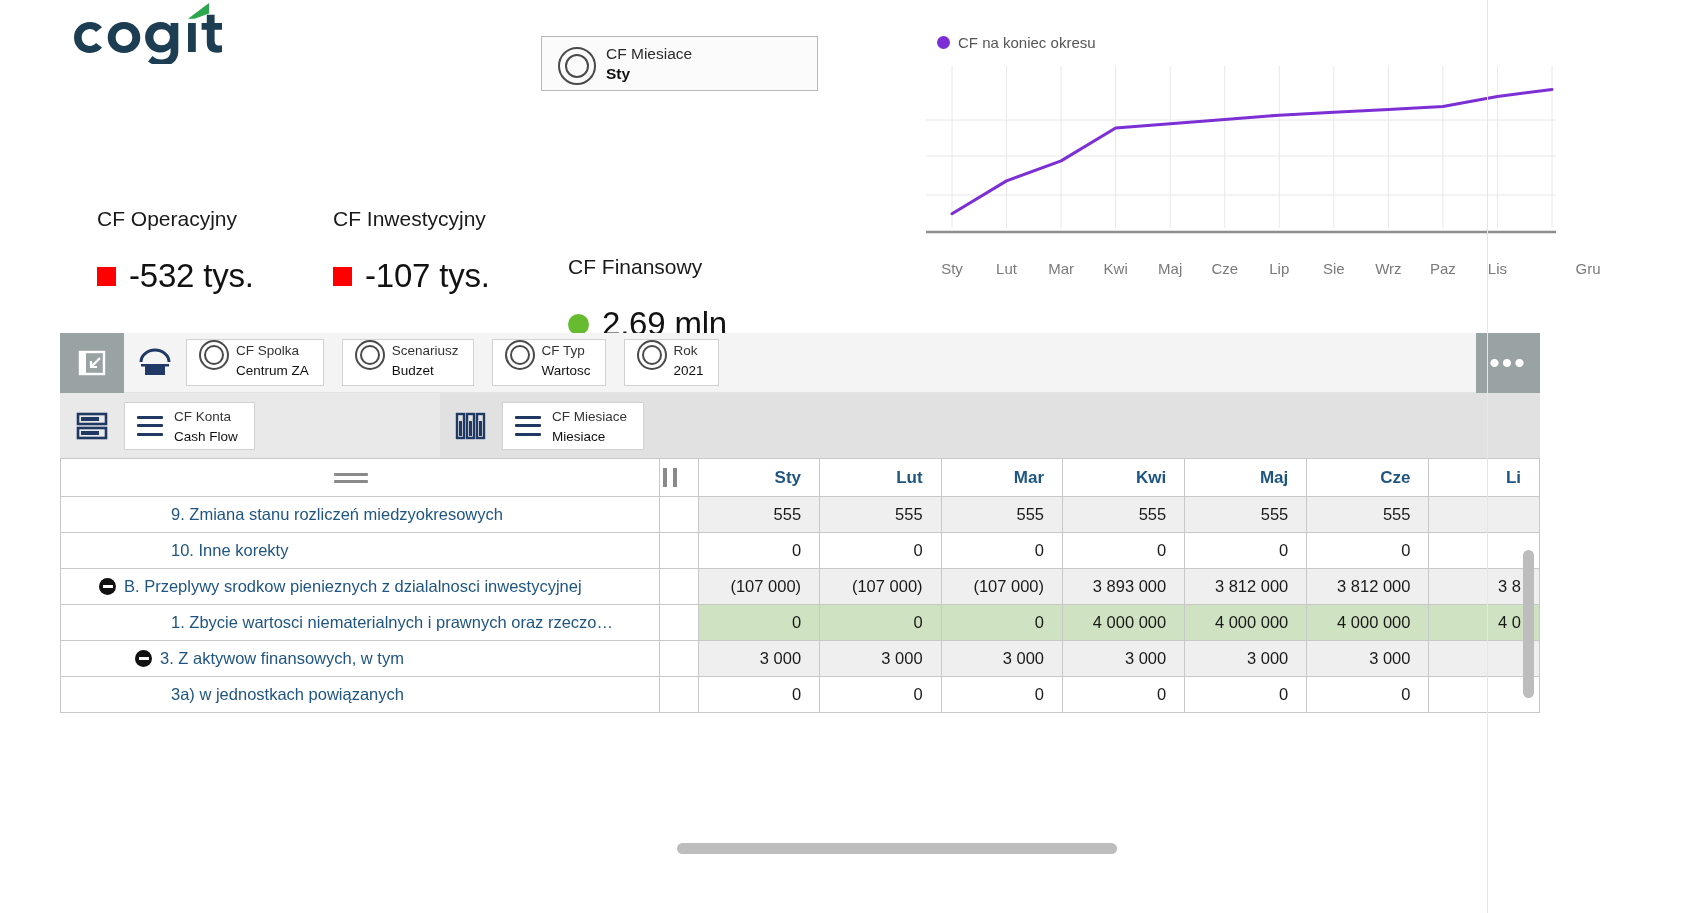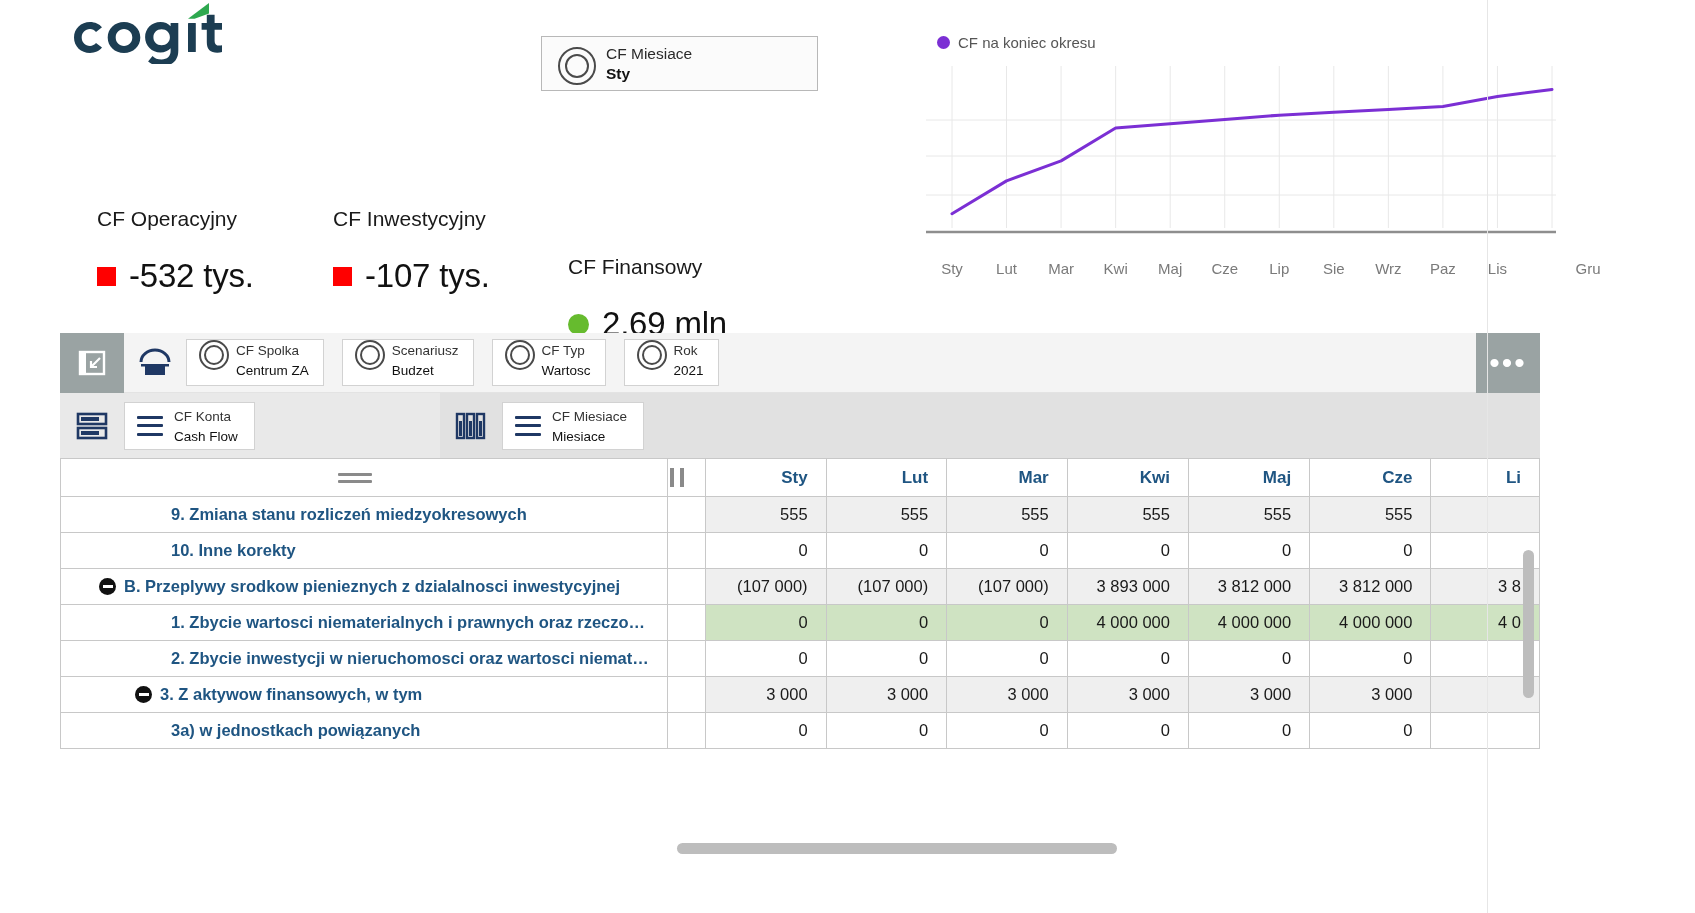--- a/index.html
+++ b/index.html
@@ -116,21 +116,21 @@
   }
   th.col-label { width: 613px; border-left: 1px solid #c8c8c8; position: relative; }
   th.col-pin { width: 40px; }
   th.col-num { width: 131px; }
   .eq-glyph { width: 34px; height: 10px; margin: 0 auto; }
   .eq-glyph i { display: block; height: 3px; background: #8a8a8a; border-radius: 1px; margin-bottom: 4px; }
   .pin-glyph { width: 14px; height: 19px; margin: 0 auto; display: flex; justify-content: space-between; }
   .pin-glyph i { display: block; width: 4px; height: 19px; background: #8a8a8a; }
   .grid td.label {
     border-left: 1px solid #c8c8c8; background: #fff;
-    color: #1f5582; font-size: 16.5px; font-weight: bold;
+    color: #1f5582; font-size: 16.5px; font-weight: normal;
     height: 36px; padding-left: 10px; white-space: nowrap; overflow: hidden;
   }
   .grid td.pin { background: #fff; }
   .grid td.num {
     text-align: right; padding-right: 18px; font-size: 16.5px; color: #1a1a1a;
     height: 36px; white-space: nowrap;
   }
   tr.shade td.num { background: #efefef; }
   tr.plain td.num { background: #ffffff; }
   td.num.hl { background: #cfe3c2 !important; }
@@ -421,35 +421,20 @@
             </td>
             <td class="pin"></td>
             <td class="num hl">0</td>
             <td class="num hl">0</td>
             <td class="num hl">0</td>
             <td class="num hl">4 000 000</td>
             <td class="num hl">4 000 000</td>
             <td class="num hl">4 000 000</td>
             <td class="num hl">4 0</td>
           </tr>
-          <tr class="plain">
-            <td class="label">
-              <div class="lbl-inner" style="padding-left:100px">
-                <span>2. Zbycie inwestycji w nieruchomosci oraz wartosci niemat…</span>
-              </div>
-            </td>
-            <td class="pin"></td>
-            <td class="num">0</td>
-            <td class="num">0</td>
-            <td class="num">0</td>
-            <td class="num">0</td>
-            <td class="num">0</td>
-            <td class="num">0</td>
-            <td class="num"></td>
-          </tr>
           <tr class="shade">
             <td class="label">
               <div class="lbl-inner" style="padding-left:64px">
                 <span class="minus-icon"></span>
                 <span>3. Z aktywow finansowych, w tym</span>
               </div>
             </td>
             <td class="pin"></td>
             <td class="num">3 000</td>
             <td class="num">3 000</td>

